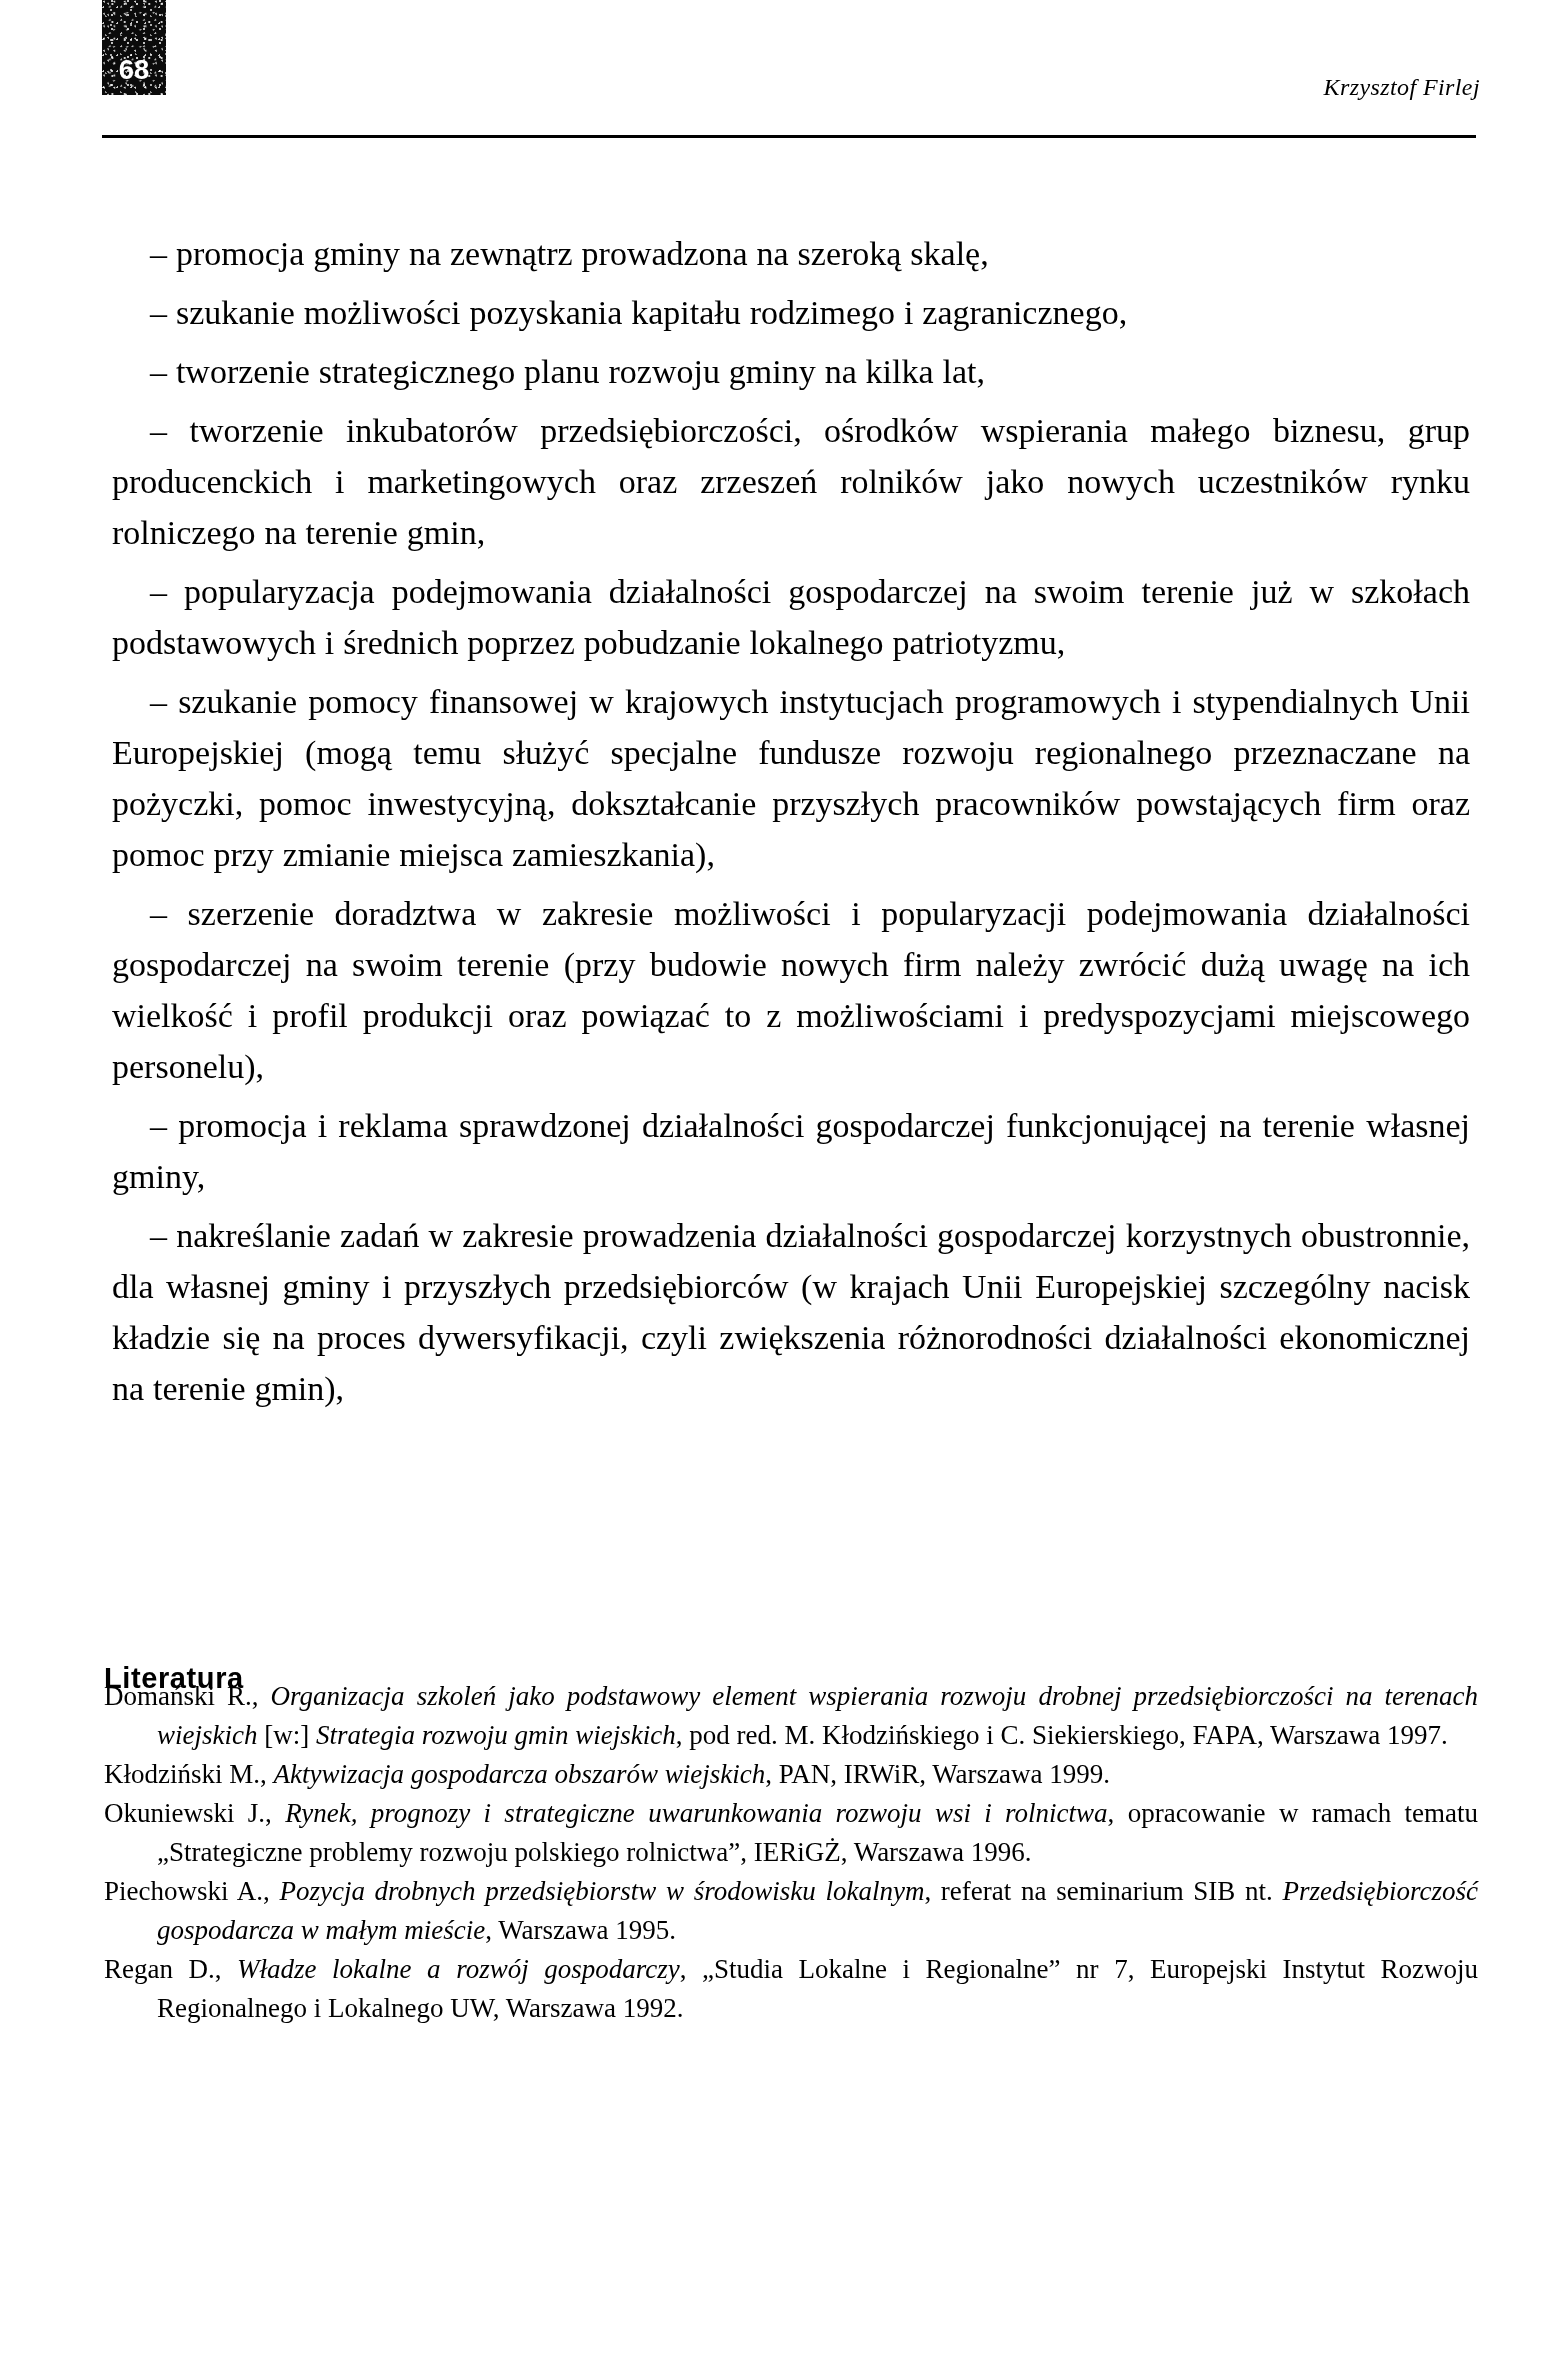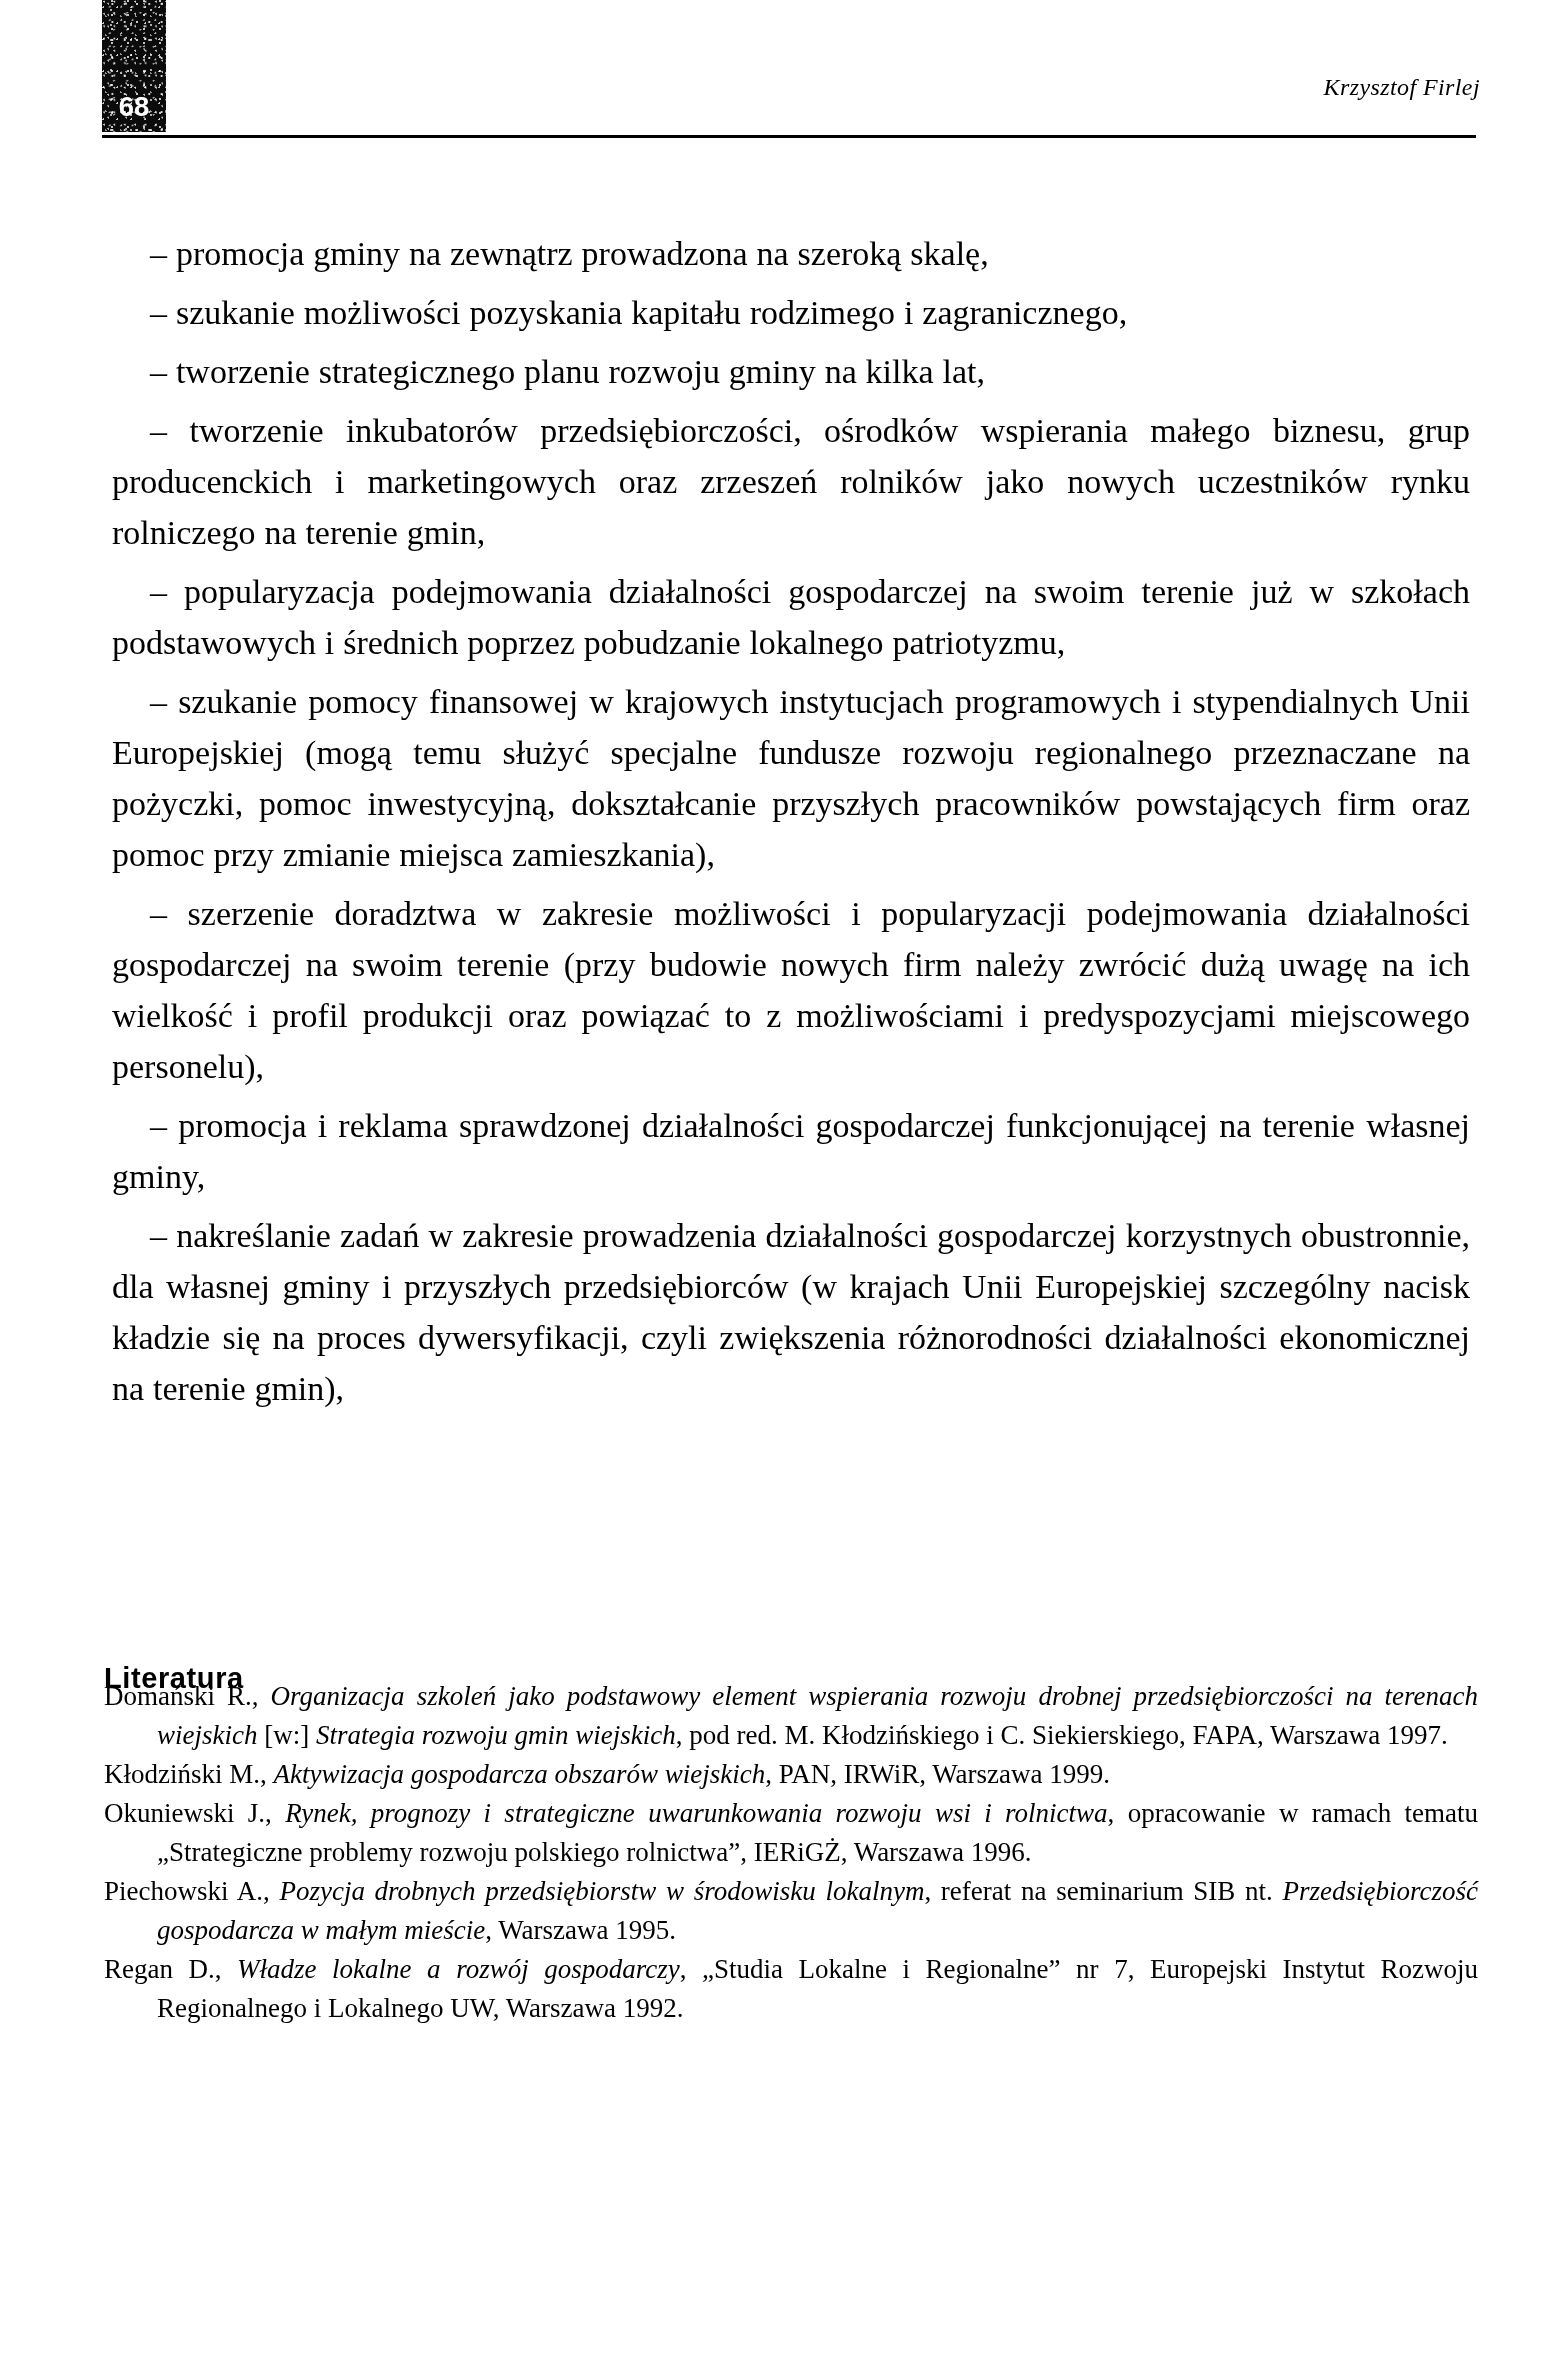--- a/index.html
+++ b/index.html
@@ -23,21 +23,21 @@
     left: 0;
     top: 0;
     width: 1561px;
     height: 161px;
   }
   .folio-block {
     position: absolute;
     left: 102px;
     top: 0px;
     width: 64px;
-    height: 132px;
+    height: 95px;
     background: #0b0b0b;
     background-image:
       radial-gradient(circle at 20% 12%, rgba(255,255,255,0.85) 0.9px, rgba(0,0,0,0) 1.1px),
       radial-gradient(circle at 62% 6%,  rgba(255,255,255,0.75) 0.9px, rgba(0,0,0,0) 1.1px),
       radial-gradient(circle at 85% 22%, rgba(255,255,255,0.8)  0.9px, rgba(0,0,0,0) 1.1px),
       radial-gradient(circle at 35% 30%, rgba(255,255,255,0.7)  0.9px, rgba(0,0,0,0) 1.1px),
       radial-gradient(circle at 10% 46%, rgba(255,255,255,0.78) 0.9px, rgba(0,0,0,0) 1.1px),
       radial-gradient(circle at 70% 52%, rgba(255,255,255,0.72) 0.9px, rgba(0,0,0,0) 1.1px),
       radial-gradient(circle at 45% 68%, rgba(255,255,255,0.66) 0.9px, rgba(0,0,0,0) 1.1px),
       radial-gradient(circle at 90% 74%, rgba(255,255,255,0.6)  0.9px, rgba(0,0,0,0) 1.1px),

